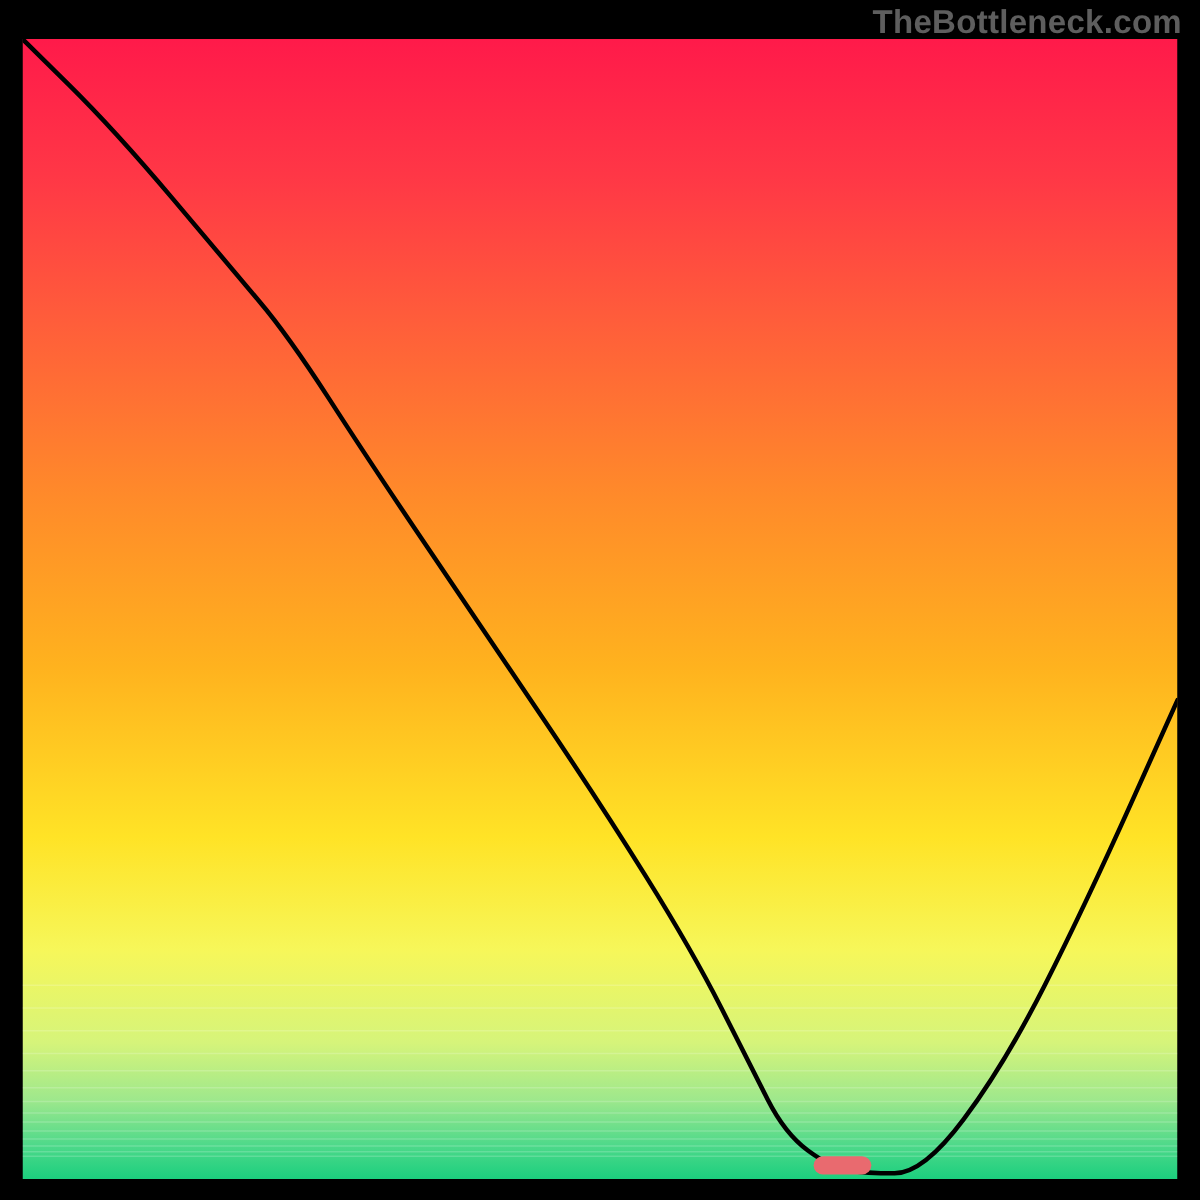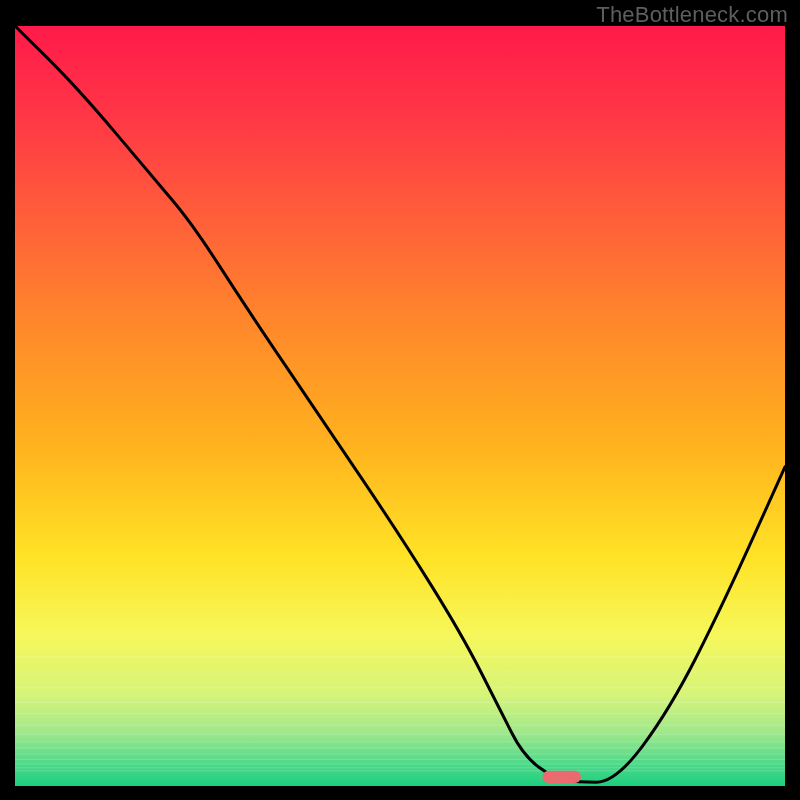--- a/index.html
+++ b/index.html
@@ -16,21 +16,21 @@
     width: 800px;
     height: 800px;
     background: #000;
   }
   .watermark {
     position: absolute;
     top: 2px;
     right: 12px;
     color: #5e5e5e;
     font-size: 22px;
-    font-weight: 400;
+    font-weight: 700;
     letter-spacing: 0.2px;
     z-index: 10;
   }
   .plot-outer {
     position: absolute;
     left: 15px;
     top: 26px;
     width: 770px;
     height: 760px;
     background: #000;

